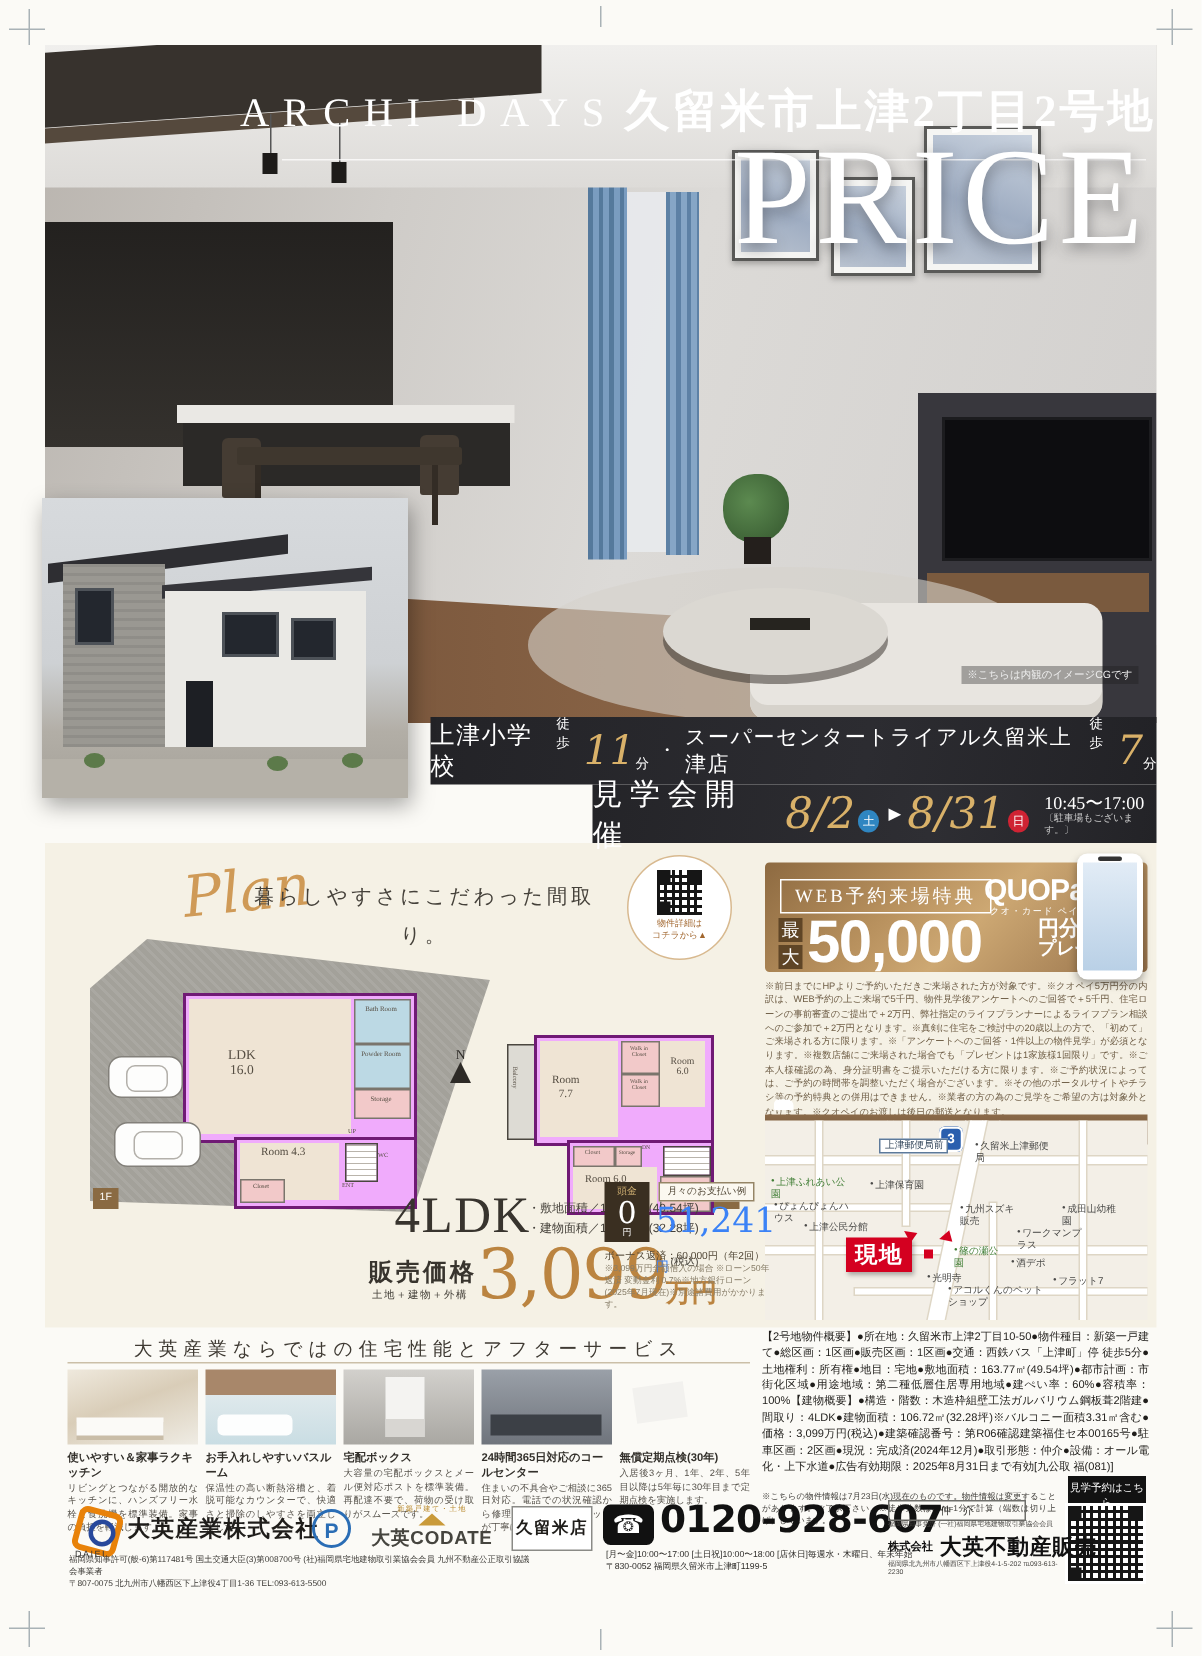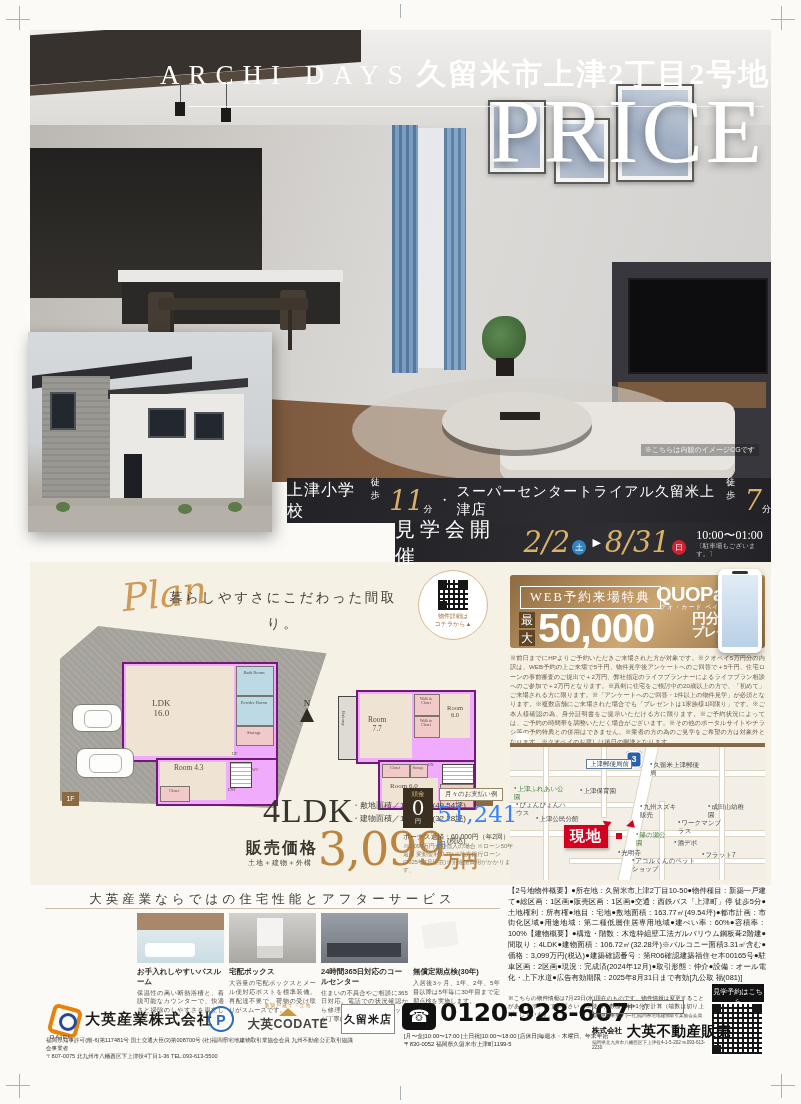--- a/index.html
+++ b/index.html
@@ -324,27 +324,27 @@
     <span class="gnum">11</span>
     <span class="unit">分</span>
     <span class="dot">・</span>
     <span class="spot" style="font-size:14px;">スーパーセンタートライアル久留米上津店</span>
     <span class="walk">徒歩</span>
     <span class="gnum">7</span>
     <span class="unit">分</span>
   </div>
   <div class="abs bar2">
     <span class="ev">見学会開催</span>
-    <span class="gdate">2/2</span>
+    <span class="gdate">8/2</span>
     <span class="day sat">土</span>
     <span class="arr">▶</span>
     <span class="gdate">8/31</span>
     <span class="day sun">日</span>
     <span class="tcol">
-      <div class="time">10:00〜01:00</div>
+      <div class="time">10:45〜17:00</div>
       <div class="pnote">〔駐車場もございます。〕</div>
     </span>
   </div>
 
   <div class="abs cream"></div>
 
   <div class="abs plan-script">Plan</div>
   <div class="abs plan-copy">
     <div>暮らしやすさにこだわった間取り。</div>
   </div>
@@ -503,20 +503,25 @@
     <div class="mval">
       <span>51,241</span><small>円</small>
     </div>
     <div class="bonus">ボーナス返済：60,000円（年2回）</div>
     <div class="paynote">※3,099万円全額借入の場合 ※ローン50年返済 変動金利 0.7%※地方銀行ローン(2025年7月現在)※別途諸費用がかかります。</div>
   </div>
 
   <div class="abs svc-title">大英産業ならではの住宅性能とアフターサービス</div>
   <div class="abs svc-rule"></div>
 
+  <div class="abs svc" style="left:45px;">
+    <div class="ph ph1"></div>
+    <div class="t">使いやすい＆家事ラクキッチン</div>
+    <div class="d">リビングとつながる開放的なキッチンに、ハンズフリー水栓と食洗機を標準装備。家事の負担を軽減します。</div>
+  </div>
   <div class="abs svc" style="left:137px;">
     <div class="ph ph2"></div>
     <div class="t">お手入れしやすいバスルーム</div>
     <div class="d">保温性の高い断熱浴槽と、着脱可能なカウンターで、快適さと掃除のしやすさを両立しました。</div>
   </div>
   <div class="abs svc" style="left:229px;">
     <div class="ph ph3"></div>
     <div class="t">宅配ボックス</div>
     <div class="d">大容量の宅配ボックスとメール便対応ポストを標準装備。再配達不要で、荷物の受け取りがスムーズです。</div>
   </div>

